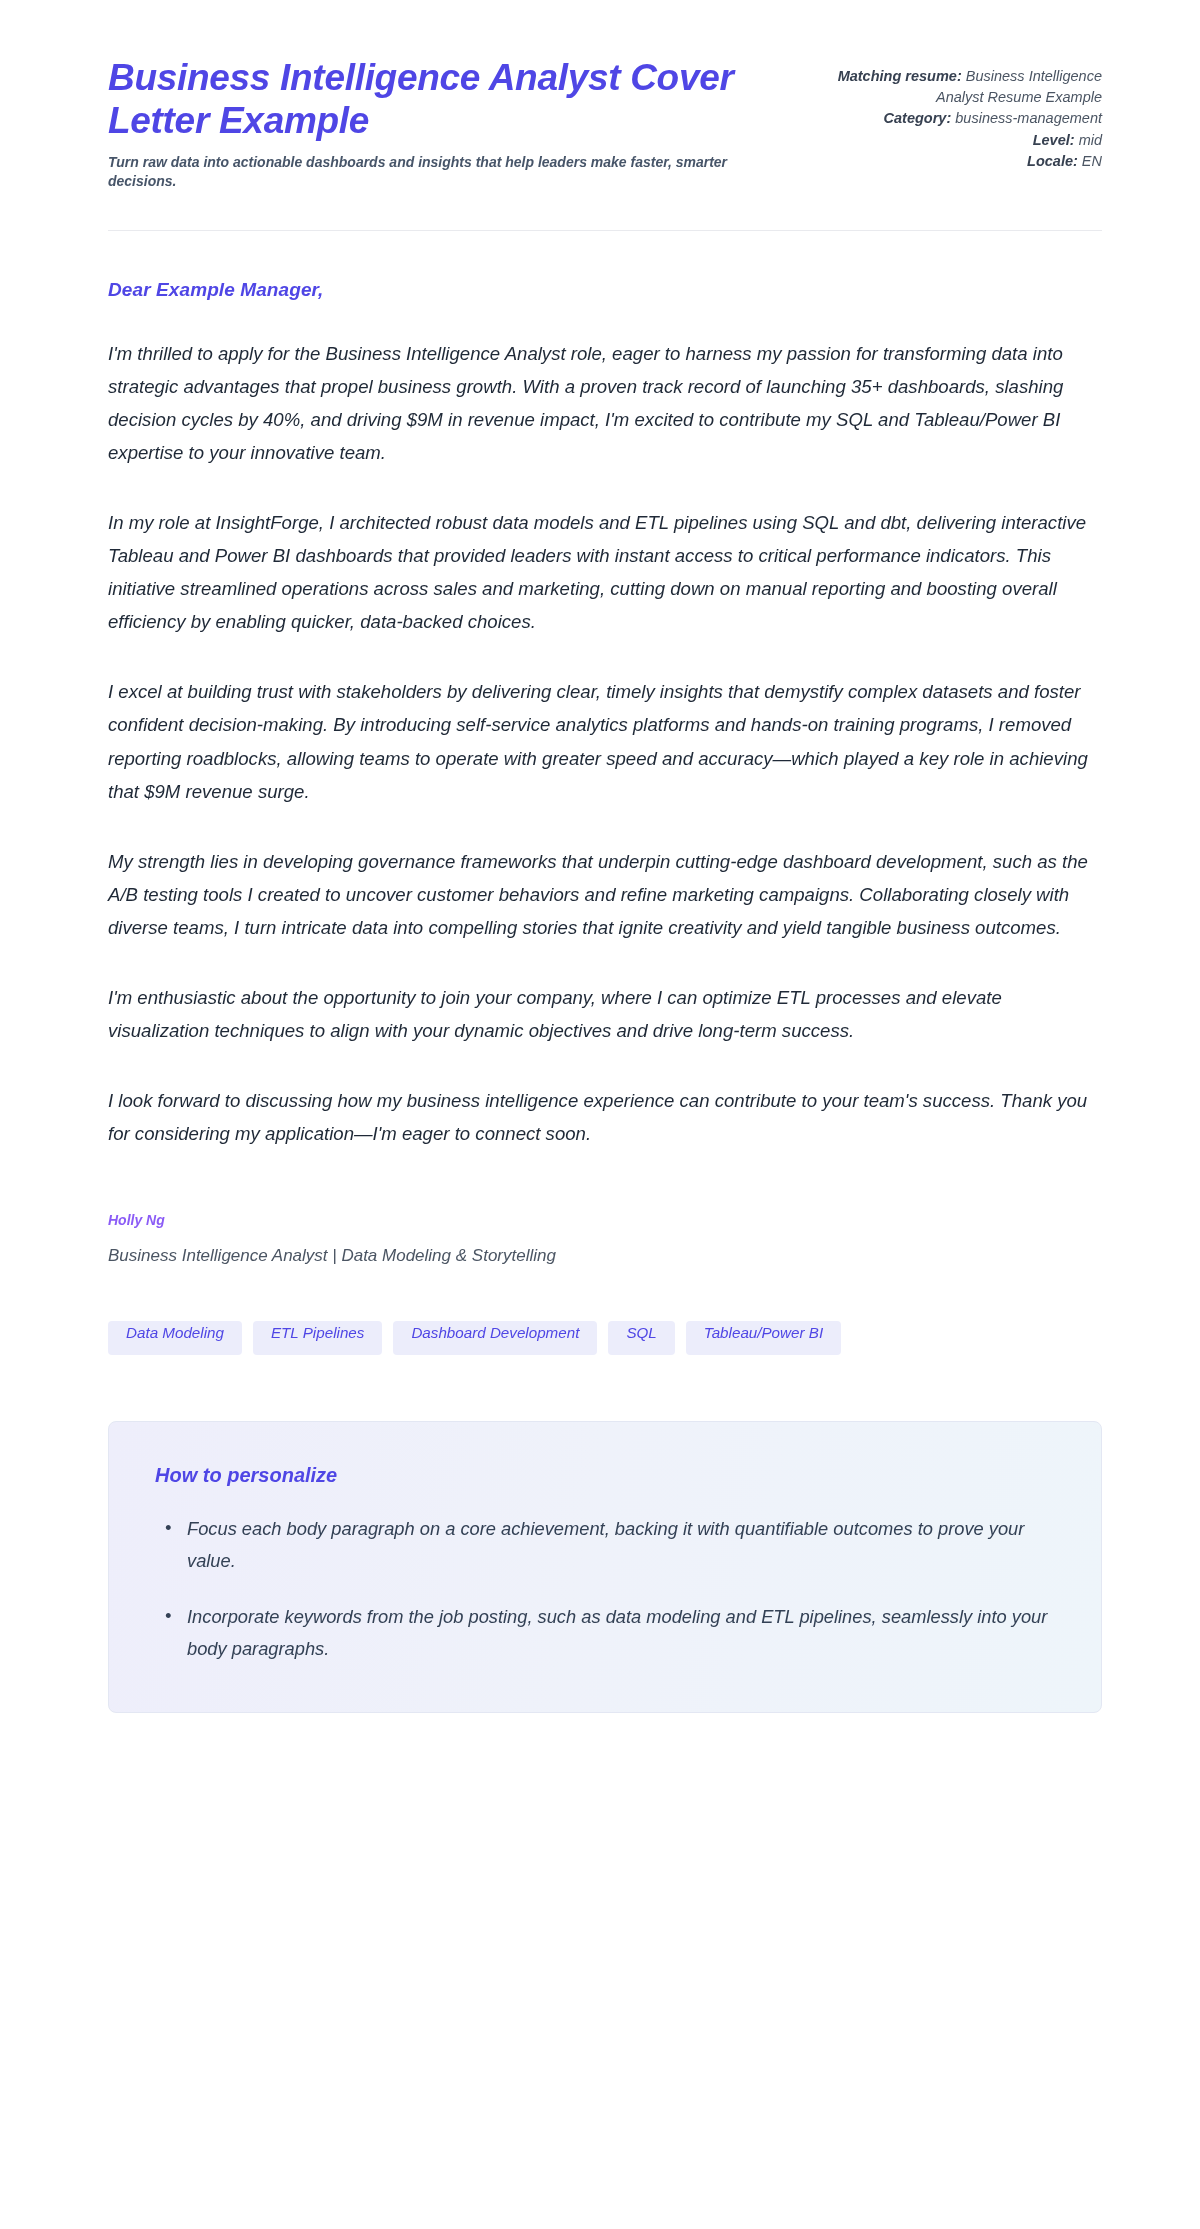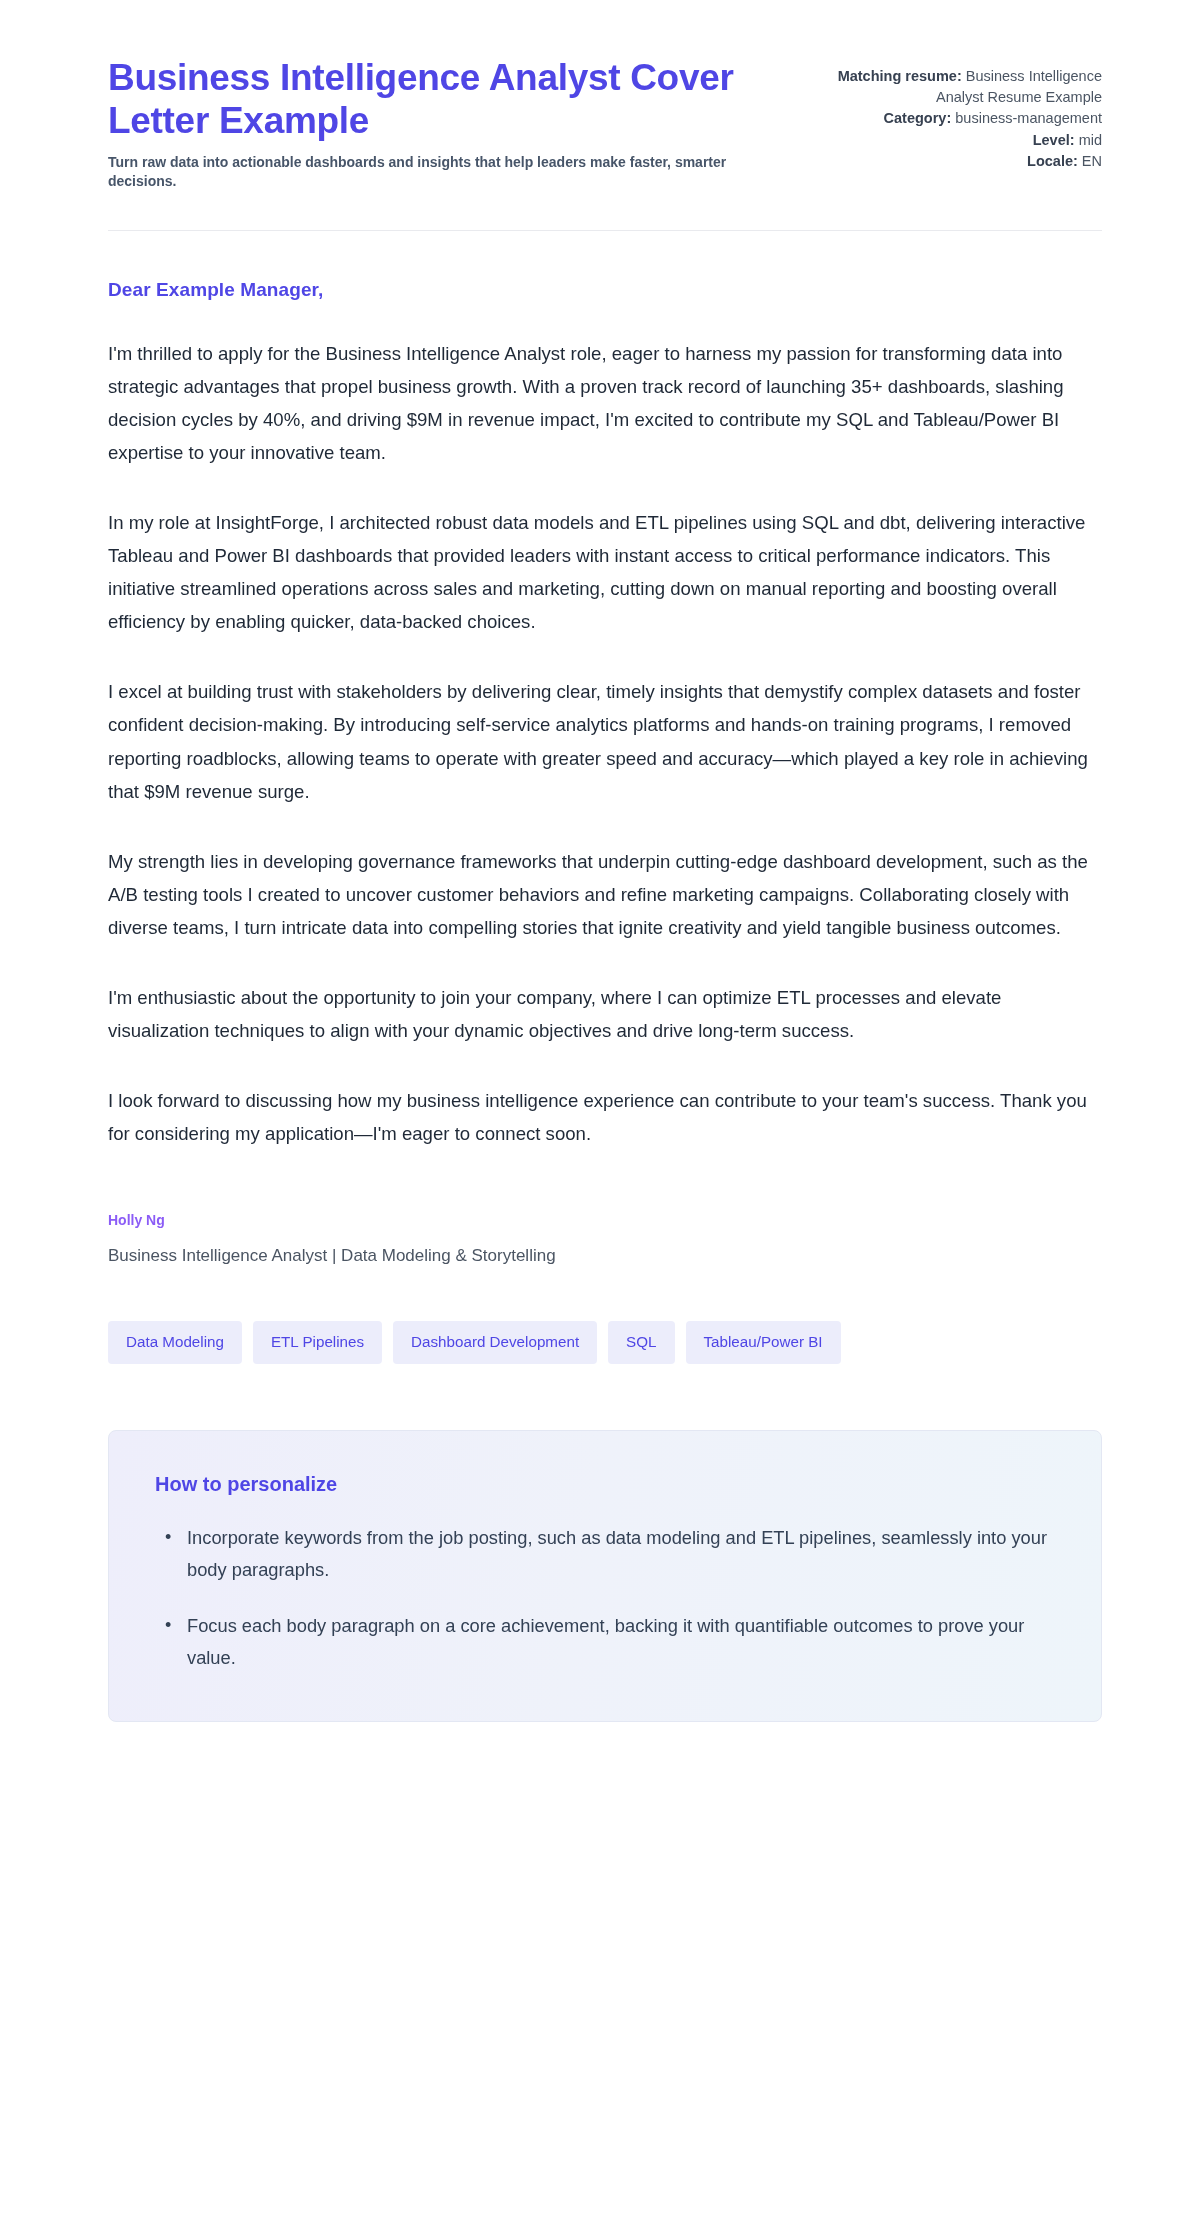--- a/index.html
+++ b/index.html
@@ -11,20 +11,21 @@
     width: 1200px;
     min-height: 2229px;
     font-family: "Liberation Sans", sans-serif;
     color: #1f2937;
     -webkit-font-smoothing: antialiased;
   }
   .page {
     width: 1200px;
     box-sizing: border-box;
     padding: 56px 98px 0 108px;
+    font-style: italic;
   }
 
   
   .header {
     display: flex;
     align-items: flex-start;
     justify-content: space-between;
     gap: 40px;
   }
   .header-left {
@@ -105,21 +106,21 @@
     margin-top: 55px;
     display: flex;
     flex-wrap: wrap;
     gap: 11px;
   }
   .chip {
     background: #ecedfb;
     color: #4f46e5;
     font-size: 15.2px;
     line-height: 1;
-    padding: 13px 18px 14px 18px;
+    padding: 4px 18px 14px 18px;
     border-radius: 4px;
     white-space: nowrap;
   }
 
   
   .callout {
     margin-top: 66px;
     border: 1px solid #e3e7f3;
     border-radius: 8px;
     background: linear-gradient(100deg, #eeeefb 0%, #eff2fa 48%, #eef5fa 100%);
@@ -205,18 +206,18 @@
     <span class="chip">Data Modeling</span>
     <span class="chip">ETL Pipelines</span>
     <span class="chip">Dashboard Development</span>
     <span class="chip">SQL</span>
     <span class="chip">Tableau/Power BI</span>
   </div>
 
   <div class="callout">
     <p class="callout-title">How to personalize</p>
     <ul class="callout-list">
+      <li>Focus each body paragraph on a core achievement, backing it with quantifiable outcomes to prove your value.</li>
       <li>Incorporate keywords from the job posting, such as data modeling and ETL pipelines, seamlessly into your body paragraphs.</li>
-      <li>Focus each body paragraph on a core achievement, backing it with quantifiable outcomes to prove your value.</li>
     </ul>
   </div>
 
 </div>
 
 </body></html>

